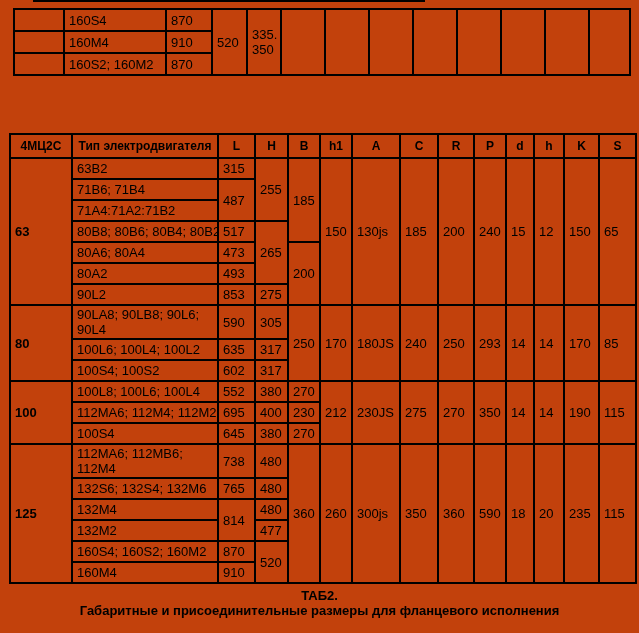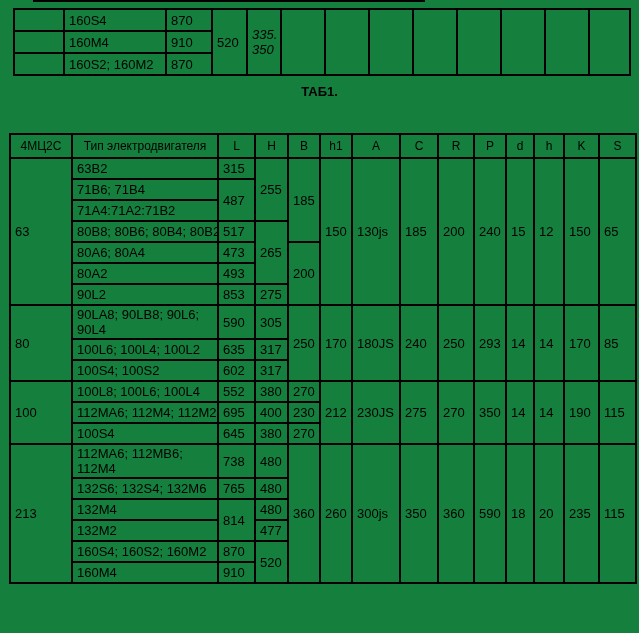--- a/index.html
+++ b/index.html
@@ -1,32 +1,32 @@
 <!DOCTYPE html>
 <html><head>
 <meta charset="utf-8">
 <style>
   html,body{margin:0;padding:0;background:#fff;}
-  .page{position:relative;width:639px;height:633px;background:#15803d;
+  .page{position:relative;width:639px;height:633px;background:#c2410c;
         font-family:"Liberation Sans",sans-serif;color:#000;overflow:hidden;}
   .cutoff{position:absolute;top:0;left:33px;width:392px;height:2px;background:#000;}
   table.t{border-collapse:collapse;table-layout:fixed;position:absolute;}
   .t td,.t th{border:2px solid #000;font-size:13px;text-align:left;
               vertical-align:middle;padding:1px 2px 1px 4px;overflow:hidden;}
-  .t th{font-size:12px;font-weight:normal;text-align:center;padding:1px;}
+  .t th{font-size:12px;font-weight:bold;text-align:center;padding:1px;}
   .t1{left:13px;top:8px;width:616px;}
   .t1 tr{height:22px;}
   .t2{left:9px;top:133px;width:626px;}
   .t2 tr{height:21px;}
   .t2 tr.hdr{height:24px;}
   .t2 tr.dbl{height:33px;}
   .type{white-space:pre;font-size:12.5px;padding-right:0;}
-  .grp{padding-left:9px;}
+  .grp{padding-left:9px;font-weight:bold;}
   .num{white-space:nowrap;}
-  .pre{white-space:pre-line;font-style:italic;}
+  .pre{white-space:pre-line;}
   .cap{position:absolute;left:0;width:639px;text-align:center;
        font-weight:bold;font-size:13px;line-height:15px;}
   .cap1{top:84px;}
   .cap2{top:588px;}
 </style>
 </head>
 <body>
 
 <div class="page">
 
@@ -72,21 +72,20 @@
     </tr>
     <tr>
       <td></td>
       <td class="type">160S2; 160M2</td>
       <td class="num">870</td>
     </tr>
   </tbody>
     </table>
 
   <div class="cap cap1">
-    <div>ТАБ1.</div>
   </div>
 
   <table class="t t2">
     <colgroup>
       <col style="width:62px">
         <col style="width:146px">
         <col style="width:37px">
         <col style="width:33px">
       <col style="width:32px">
         <col style="width:32px">
@@ -211,21 +210,21 @@
       <td class="num">230</td>
     </tr>
     <tr>
       <td class="type">100S4</td>
       <td class="num">645</td>
       <td class="num">380</td>
       <td class="num">270</td>
     </tr>
 
     <tr class="dbl">
-      <td class="grp" rowspan="6">213</td>
+      <td class="grp" rowspan="6">125</td>
       <td class="type">112MA6; 112MB6;
 112M4</td>
       <td class="num">738</td>
       <td class="num">480</td>
       <td class="num" rowspan="6">360</td>
       <td class="num" rowspan="6">260</td>
       <td class="num" rowspan="6">300js</td>
       <td class="num" rowspan="6">350</td>
       <td class="num" rowspan="6">360</td>
       <td class="num" rowspan="6">590</td>
@@ -253,14 +252,18 @@
       <td class="num">870</td>
       <td class="num" rowspan="2">520</td>
     </tr>
     <tr>
       <td class="type">160M4</td>
       <td class="num">910</td>
     </tr>
   </tbody>
     </table>
 
+  <div class="cap cap2">
+    <div>ТАБ2.</div>
+    <div>Габаритные и присоединительные размеры для фланцевого исполнения</div>
+  </div>
 
 </div>
 
 </body></html>

